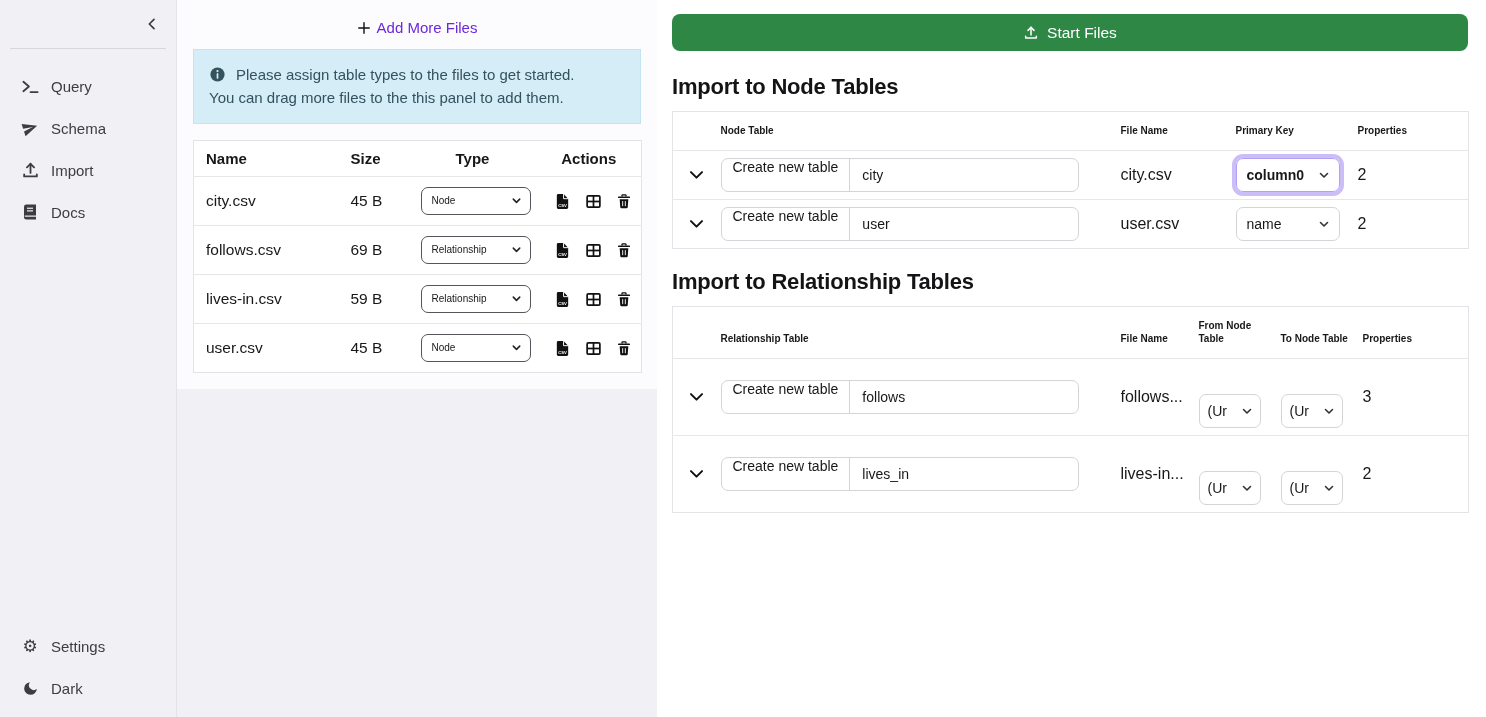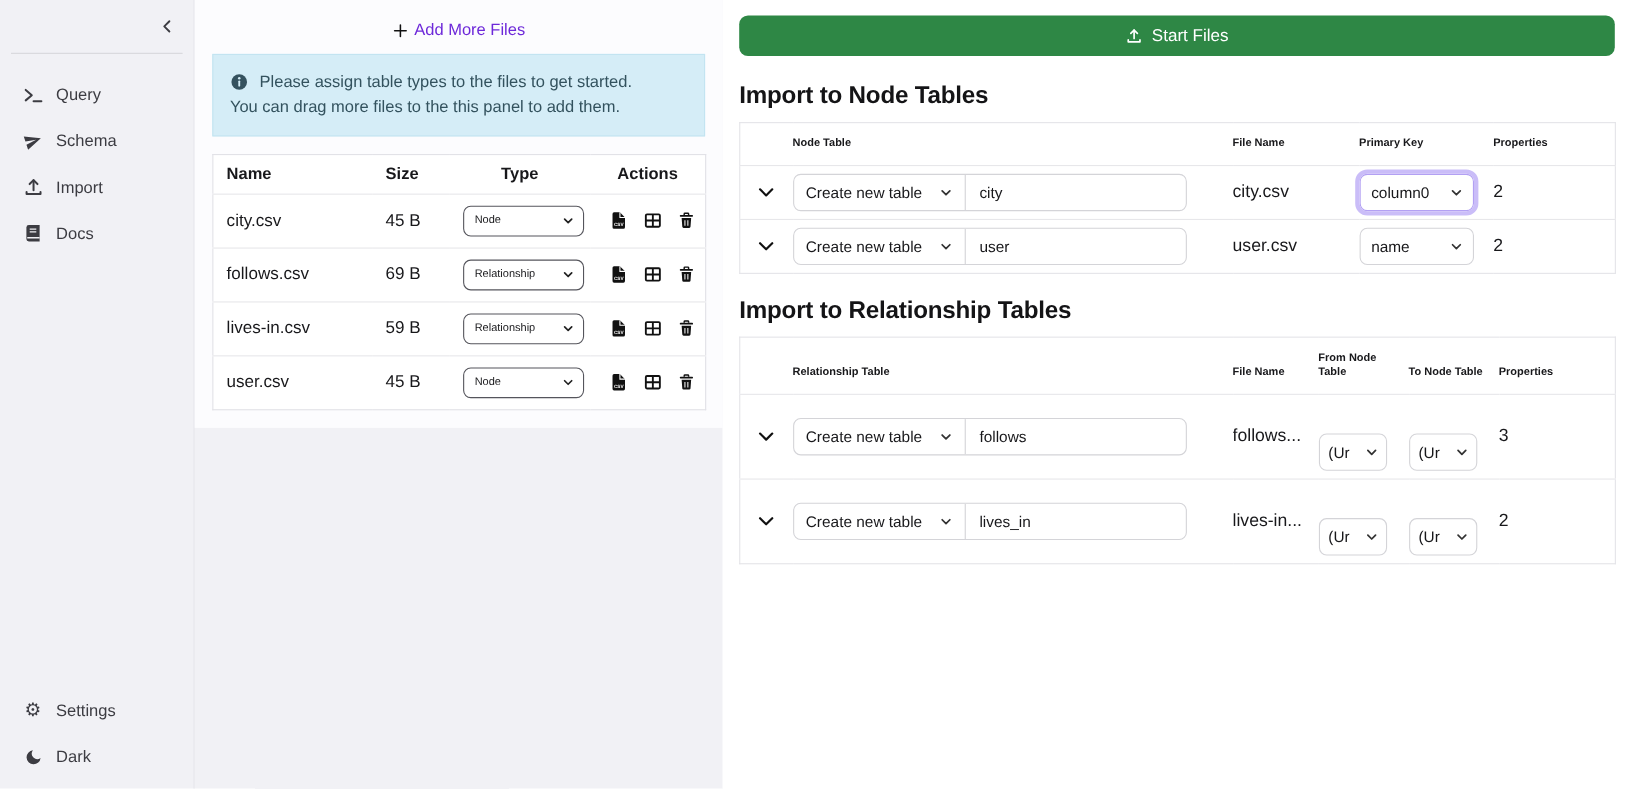--- a/index.html
+++ b/index.html
@@ -52,34 +52,34 @@
   .imp-table { width:100%; border:1px solid #e4e4e8; border-collapse:collapse;
                table-layout:fixed; }
   .imp-table th { font-size:10px; font-weight:700; text-align:left; vertical-align:bottom;
                   padding:12px 8px 12px 0; line-height:1.35; }
   .imp-table th.exp, .imp-table td.exp { text-align:center; padding:0; }
   .imp-table td { border-top:1px solid #e7e7ea; padding:7px 8px 7px 0; vertical-align:middle; }
   .expander { display:inline-flex; cursor:pointer; padding:4px; }
 
   .tbl-group { display:flex; align-items:stretch; width:358px; height:34px;
                border:1px solid #d4d4d8; border-radius:7px; background:#fff; overflow:hidden; }
-  .tbl-mode { display:flex; align-items:center; gap:16px; padding:0 11px;
-              border-right:1px solid #d4d4d8; font-size:14px; white-space:nowrap; cursor:pointer; }
+  .tbl-mode { display:flex; align-items:center; gap:30px; padding:0 11px;
+              border-right:1px solid #d4d4d8; font-size:14px; white-space:nowrap; cursor:pointer;flex-direction:column; }
   .tbl-name-input { flex:1; border:none; outline:none; padding:0 12px; font-size:14px;
                     font-family:inherit; color:#18181b; background:transparent; }
 
   .file-cell { font-size:16px; white-space:nowrap; overflow:hidden; }
   .props-cell { font-size:16px; }
 
   .mini-select { display:inline-flex; align-items:center; justify-content:space-between;
                  height:34px; border:1px solid #d4d4d8; border-radius:7px; background:#fff;
                  font-size:14px; padding:0 9px 0 10px; cursor:pointer; white-space:nowrap;
                  overflow:hidden; }
   .pk-select { width:104px; }
-  .pk-focused { border-color:#b2a0f3; outline:4px solid #cabdf8; }
+  .pk-focused { border-color:#b2a0f3; outline:4px solid #cabdf8;font-weight:bold; }
   .rel-select { width:62px; padding:0 7px 0 8px;margin-top:28px; }
   .rel-select .val { overflow:hidden; }
 
   svg { display:block; }
 </style>
 </head>
 <body>
 
 <div class="app">
 

